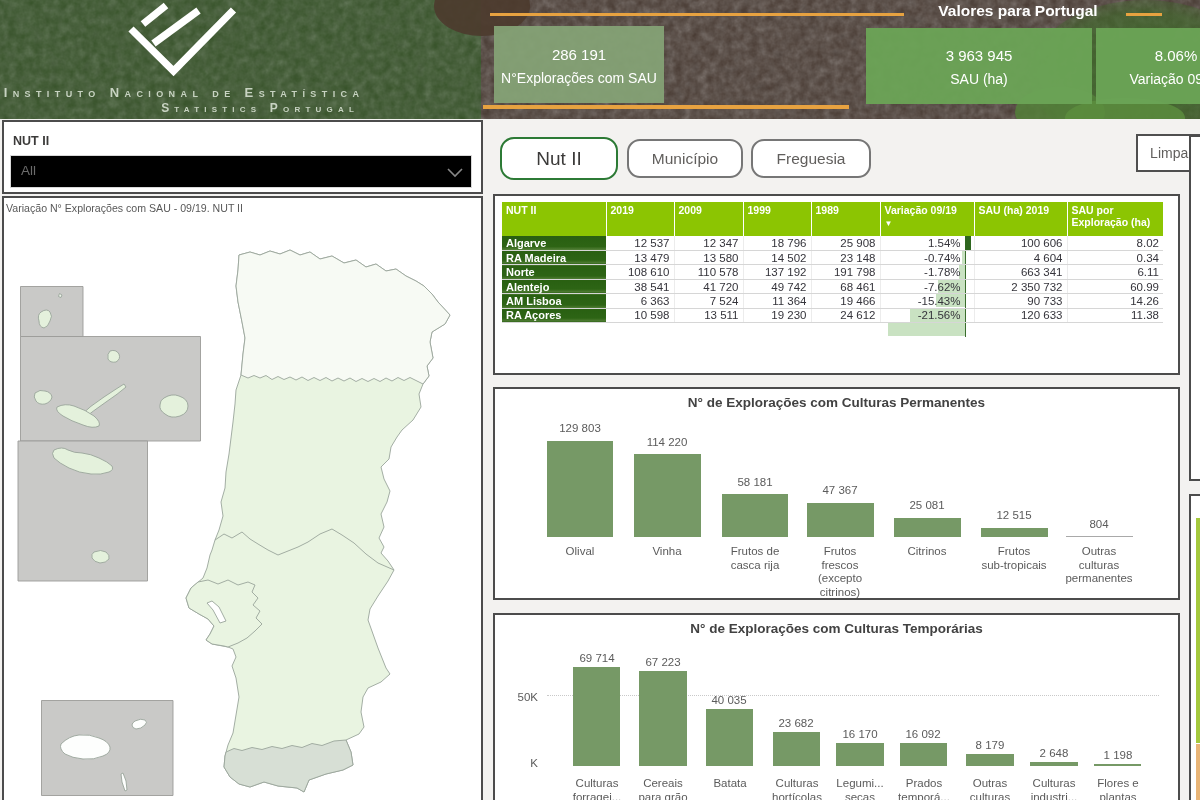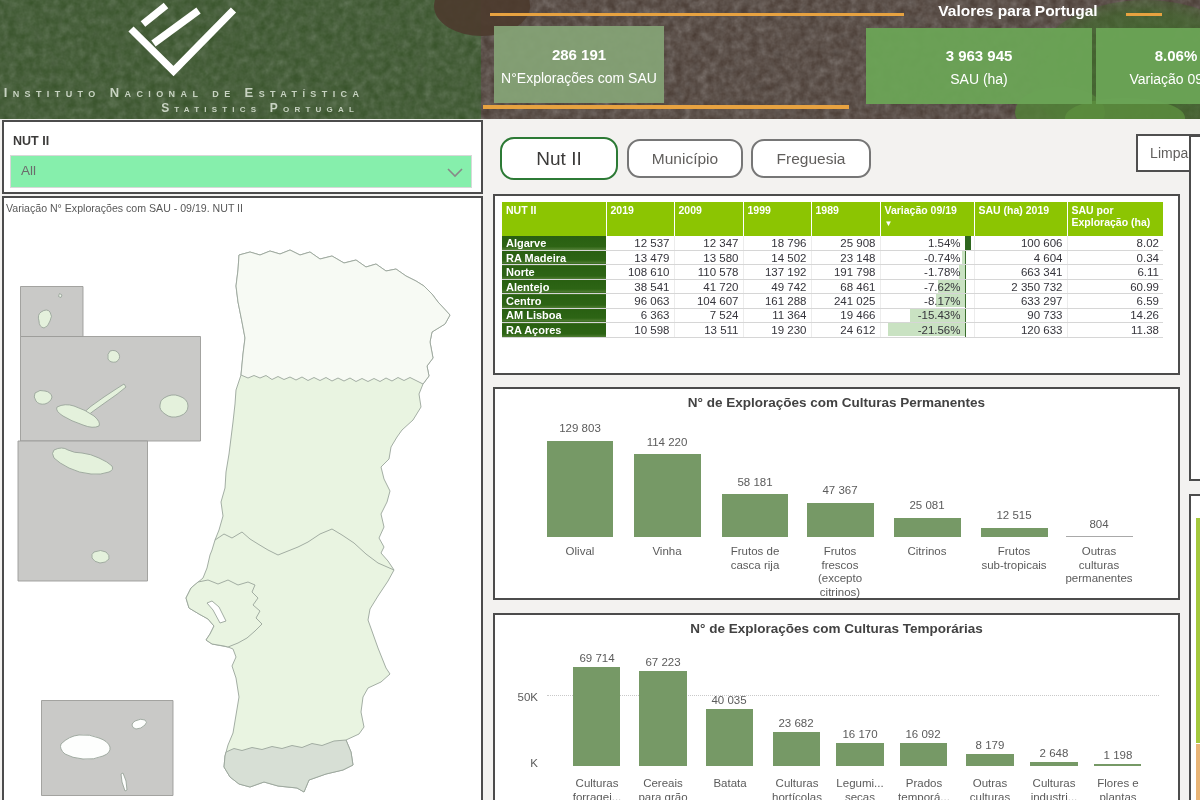--- a/index.html
+++ b/index.html
@@ -6,21 +6,21 @@
   html,body { width:1200px; height:800px; overflow:hidden; background:#f3f2f0;
     font-family:"Liberation Sans", sans-serif; }
   .abs { position:absolute; }
   #page { position:relative; width:1200px; height:800px; overflow:hidden; }
 
   
   #header { position:absolute; left:0; top:0; width:1200px; height:119px; overflow:hidden; }
   #hleft { position:absolute; left:0; top:0; width:481px; height:119px; background:#365228; }
   #hright { position:absolute; left:481px; top:0; width:719px; height:119px; background:#473931; }
   .kpi { position:absolute; color:#fff; text-align:center; }
-  .kpi .v { font-size:15px; font-weight:bold; }
+  .kpi .v { font-size:15px; font-weight:normal; }
   .kpi .l { font-size:14px; }
   .oline { position:absolute; background:#e7a240; height:3px; }
 
   
   .panel { position:absolute; background:#fff; border:2px solid #4c4c4c; }
 
   
   #tbl { position:absolute; border-collapse:collapse; table-layout:fixed; }
   #tbl th { background:#8cc502; color:#fff; font-weight:bold; font-size:10.5px;
     text-align:left; vertical-align:top; padding:2px 0 0 4px; border-left:1px solid #fff; }
@@ -90,21 +90,21 @@
       <div class="l" style="margin-top:7px;">SAU (ha)</div>
     </div>
     <div class="kpi" style="left:1096px; top:28px; width:160px; height:76px; background:rgba(107,164,86,0.95);">
       <div class="v" style="margin-top:19px;">8.06%</div>
       <div class="l" style="margin-top:7px;">Variação 09/19</div>
     </div>
   </div>
 
   <div class="panel" style="left:2px; top:120px; width:481px; height:74px;">
     <div class="abs" style="left:9px; top:12px; font-size:12.5px; font-weight:bold; color:#3b3a39;">NUT II</div>
-    <div class="abs" style="left:6px; top:33px; width:462px; height:33px; border:1px solid #d8d8d8; background:#86efac;">
+    <div class="abs" style="left:6px; top:33px; width:462px; height:33px; border:1px solid #d8d8d8; background:#000000;">
       <div class="abs" style="left:10px; top:7px; font-size:13.5px; color:#6c6c6c;">All</div>
       <svg class="abs" style="right:8px; top:9px;" width="16" height="14" viewBox="0 0 16 14">
         <polyline points="1,4 8,11 15,4" fill="none" stroke="#888" stroke-width="1.6"></polyline>
       </svg>
     </div>
   </div>
 
   <div class="panel" style="left:2px; top:196px; width:481px; height:612px; overflow:hidden;">
     <div class="abs" style="left:2px; top:4px; font-size:10.6px; color:#585858;">Variação N° Explorações com SAU - 09/19. NUT II</div>
     <svg class="abs" style="left:0;top:0;" width="477" height="600" viewBox="2 196 477 600">
@@ -216,30 +216,20 @@
             <td class="rh">Alentejo</td>
             <td>38 541</td>
             <td>41 720</td>
             <td>49 742</td>
             <td>68 461</td>
             <td style="padding-right:13px;">-7.62%</td>
             <td>2 350 732</td>
             <td>60.99</td>
           </tr>
         <tr style="height:14.45px;">
-            <td class="rh">Centro</td>
-            <td>96 063</td>
-            <td>104 607</td>
-            <td>161 288</td>
-            <td>241 025</td>
-            <td style="padding-right:13px;">-8.17%</td>
-            <td>633 297</td>
-            <td>6.59</td>
-          </tr>
-        <tr style="height:14.45px;">
             <td class="rh">AM Lisboa</td>
             <td>6 363</td>
             <td>7 524</td>
             <td>11 364</td>
             <td>19 466</td>
             <td style="padding-right:13px;">-15.43%</td>
             <td>90 733</td>
             <td>14.26</td>
           </tr>
         <tr style="height:14.45px;">

